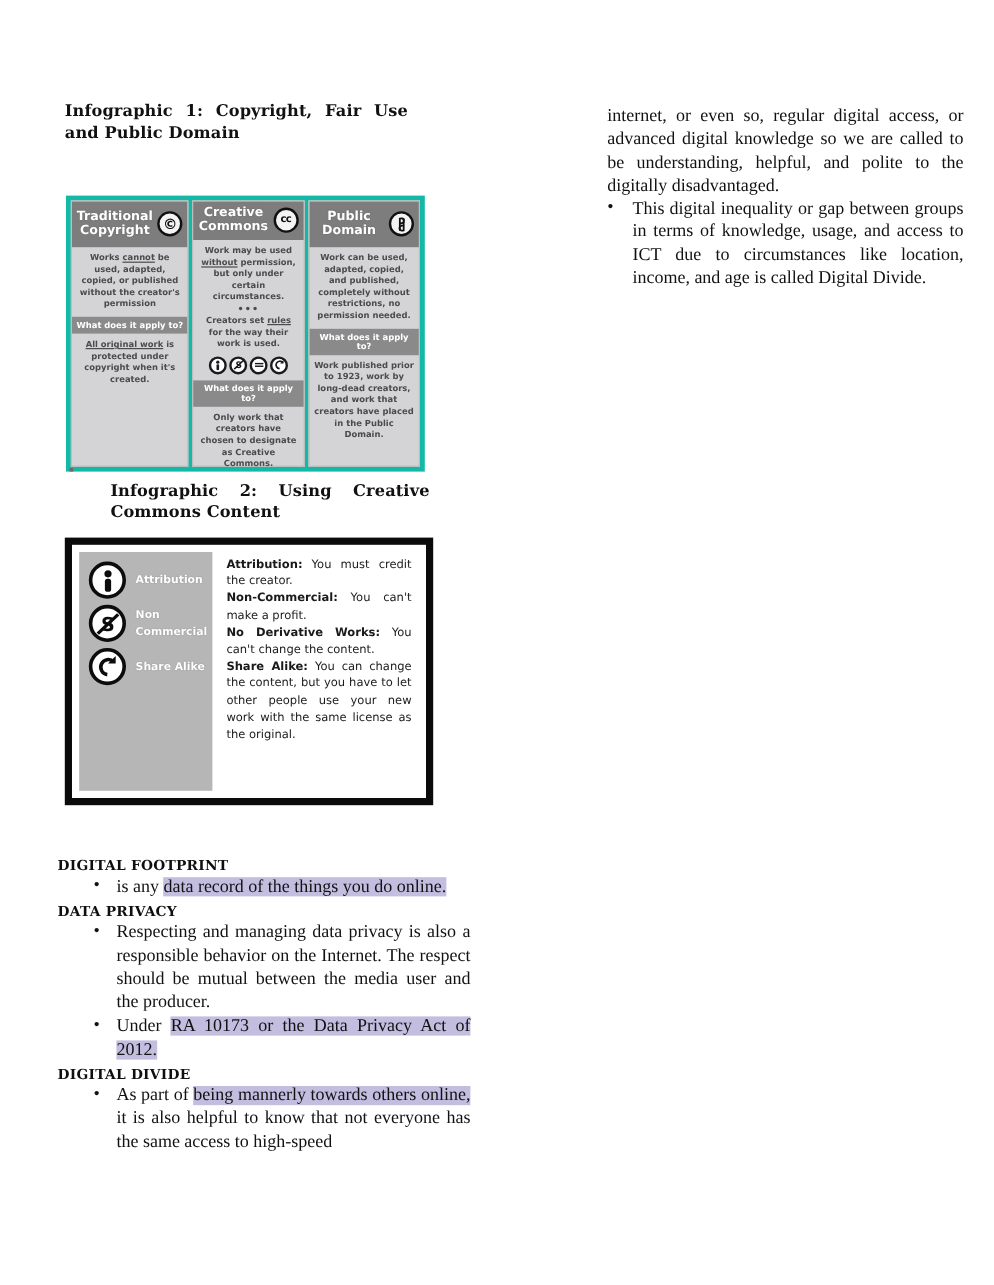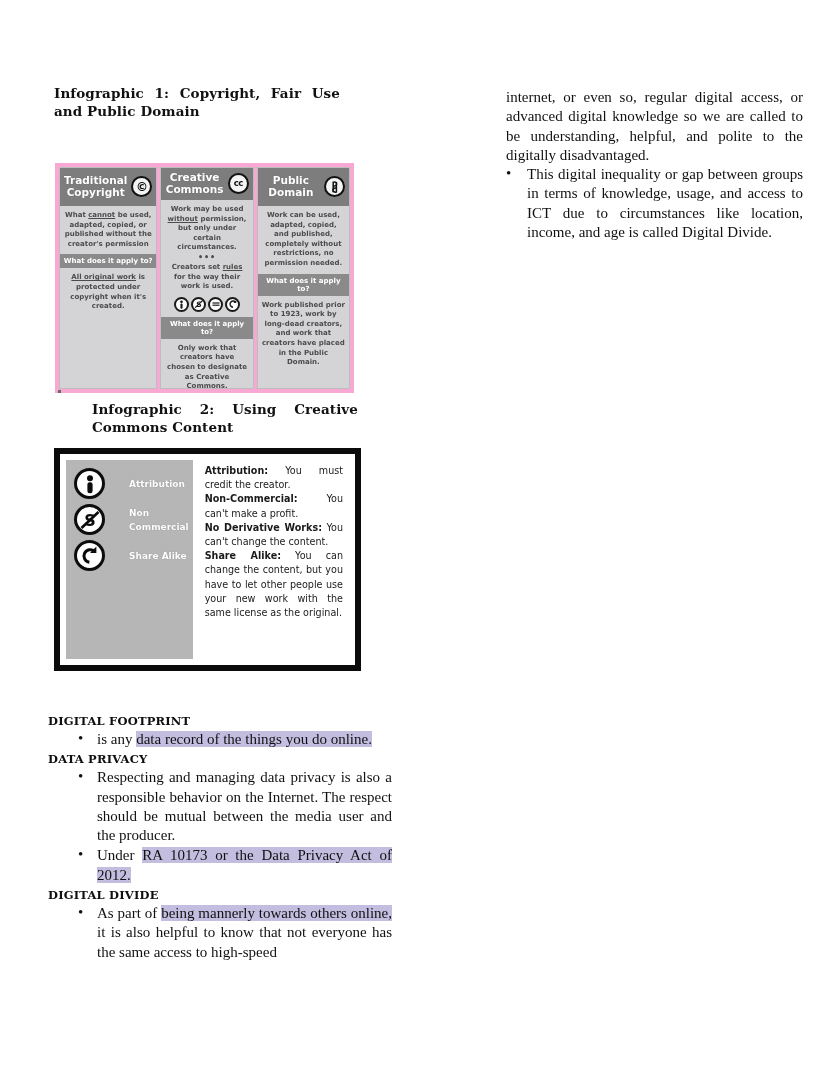--- a/index.html
+++ b/index.html
@@ -51,21 +51,21 @@
   .info-heading.h1 { padding-left: 6px; width: 292px; }
   .info-heading.h2 { padding-left: 22px; width: 288px; }
 
   
   .ig1-wrap {
     position: absolute;
     left: 7px;
     top: 79px;
     width: 299px;
     height: 230px;
-    background: #f9a8d4;
+    background: #14b8a6;
     padding: 4px;
     display: flex;
     gap: 3px;
   }
   .ig1-col {
     flex: 1 1 0;
     background: #d4d4d6;
     display: flex;
     flex-direction: column;
     border: 1px solid #bdbdbd;
@@ -168,21 +168,21 @@
   }
   .ig2-left {
     width: 138px;
     background: #b6b6b6;
     padding: 8px 4px 6px 8px;
     display: flex;
     flex-direction: column;
     justify-content: flex-start;
     gap: 5px;
   }
-  .lic-row { display: flex; align-items: center; gap: 24px; }
+  .lic-row { display: flex; align-items: center; gap: 8px; }
   .lic-circle {
     width: 31px; height: 31px; border-radius: 50%;
     background: #ffffff;
     border: 3.5px solid #0c0c0c;
     flex: 0 0 auto;
     display: flex; align-items: center; justify-content: center;
     position: relative;
   }
   .lic-circle svg { display: block; }
   .lic-label {
@@ -266,21 +266,21 @@
     <div class="ig1-wrap">
 
       <div class="ig1-col">
         <div class="ig1-head">
           <div class="ig1-head-title">Traditional Copyright</div>
           <div class="badge">
             <span>©</span>
           </div>
         </div>
         <div class="ig1-body">
-          <span>What </span><span class="u">cannot</span><span> be used, adapted, copied, or published without the creator's permission</span>
+          <span>Works </span><span class="u">cannot</span><span> be used, adapted, copied, or published without the creator's permission</span>
         </div>
         <div class="ig1-subhead">What does it apply to?</div>
         <div class="ig1-body">
           <span class="u">All original work</span><span> is protected under copyright when it's created.</span>
         </div>
       </div>
 
       <div class="ig1-col">
         <div class="ig1-head">
           <div class="ig1-head-title">Creative Commons</div>

